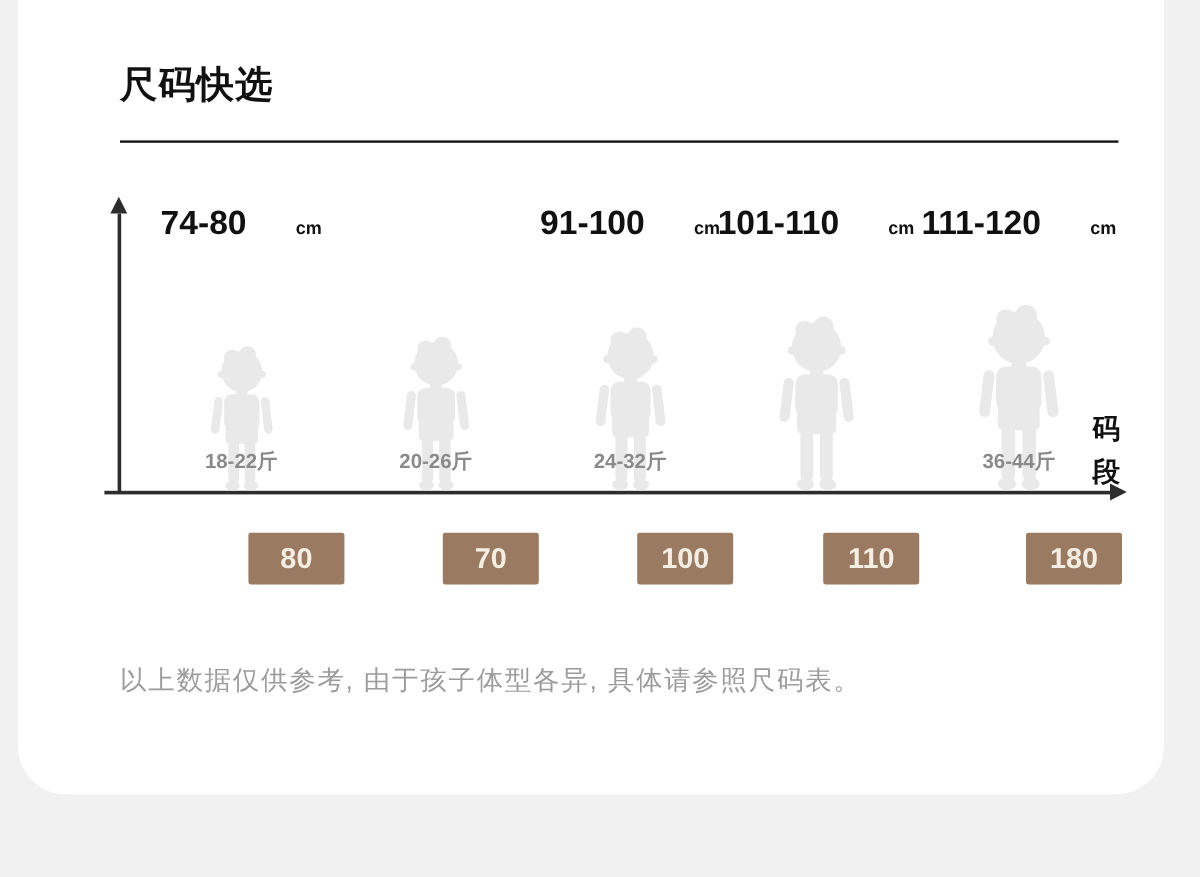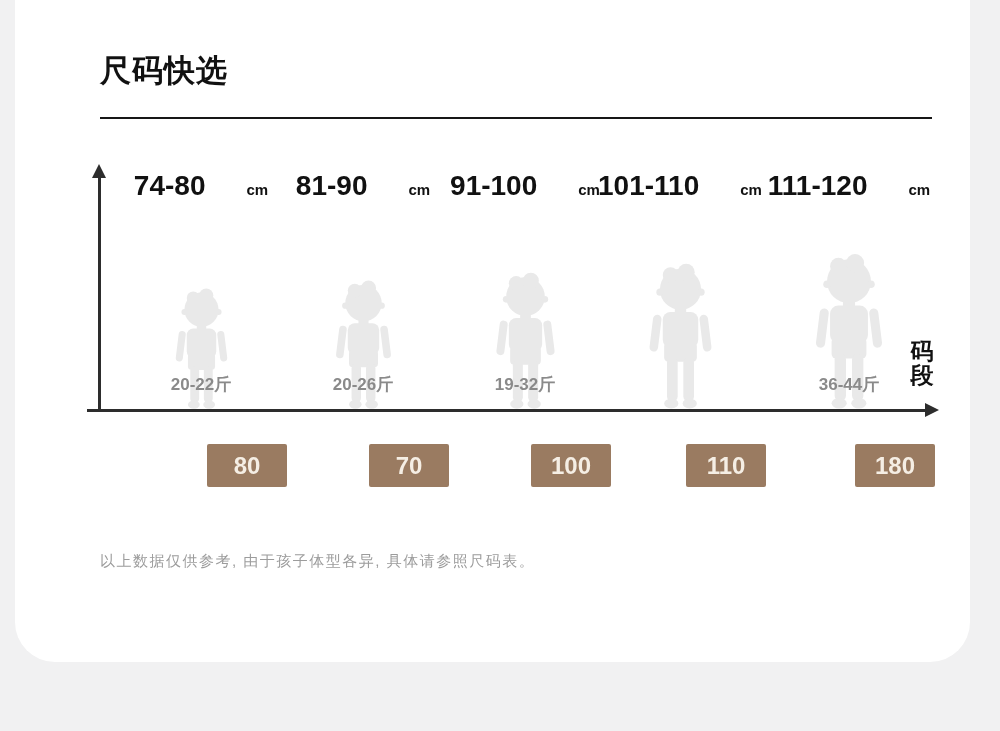--- a/index.html
+++ b/index.html
@@ -12,58 +12,57 @@
   body{background:var(--page-bg);font-family:"Liberation Sans","DejaVu Sans",sans-serif;position:relative;}
   .card{position:absolute;left:15px;top:0;width:955px;height:662px;background:var(--card-bg);border-radius:0 0 40px 40px;}
   .title{position:absolute;left:85px;top:50px;font-size:31px;font-weight:800;color:var(--text-primary);letter-spacing:1px;}
   .unit-info{position:absolute;right:80px;top:52px;font-size:29px;font-weight:800;color:var(--text-primary);white-space:pre;}
   .divider{position:absolute;left:85px;top:117px;width:832px;height:2px;background:#161616;}
   
   .v-axis{position:absolute;left:83px;top:178px;width:3px;height:233px;background:var(--axis);}
   .v-arrow{position:absolute;left:77px;top:164px;width:0;height:0;border-left:7px solid transparent;border-right:7px solid transparent;border-bottom:14px solid var(--axis);}
   .h-axis{position:absolute;left:72px;top:409px;width:838px;height:3px;background:var(--axis);}
   .h-arrow{position:absolute;left:910px;top:403px;width:0;height:0;border-top:7px solid transparent;border-bottom:7px solid transparent;border-left:14px solid var(--axis);}
-  .axis-label{position:absolute;left:894px;top:339px;width:26px;font-size:23px;line-height:24px;font-weight:700;color:var(--text-primary);word-break:break-all;text-align:center;}
+  .axis-label{position:absolute;left:894px;top:339px;width:26px;font-size:23px;line-height:36px;font-weight:700;color:var(--text-primary);word-break:break-all;text-align:center;}
   
   .hlabel{position:absolute;top:170px;width:200px;text-align:center;font-size:28px;font-weight:800;color:var(--text-primary);}
   .hlabel .unit{font-size:15px;font-weight:800;margin-left:41px;}
   .hl0{left:86px}.hl1{left:248px}.hl2{left:410px}.hl3{left:565px}.hl4{left:734px}
   
   .silhouette{position:absolute;}
   .silhouette svg{display:block;width:100%;height:100%;}
   .silhouette svg g{fill:var(--silhouette);}
   .sil0{left:157px;top:286px;width:59px;height:124px}
   .sil1{left:317px;top:278px;width:63px;height:132px}
   .sil2{left:477px;top:270px;width:67px;height:140px}
   .sil3{left:630px;top:260px;width:71px;height:150px}
   .sil4{left:796px;top:251px;width:76px;height:159px}
   
   .wlabel{position:absolute;top:373px;width:160px;text-align:center;font-size:17px;font-weight:600;color:var(--weight-text);}
   .wl0{left:106px}.wl1{left:268px}.wl2{left:430px}.wl3{left:585px}.wl4{left:754px}
   
   .size-box{position:absolute;top:444px;width:80px;height:43px;background:var(--size-box-bg);color:var(--size-box-text);font-size:24px;font-weight:700;text-align:center;line-height:43px;border-radius:2px;margin-left:46px;}
   .sb0{left:146px}.sb1{left:308px}.sb2{left:470px}.sb3{left:625px}.sb4{left:794px}
-  .note{position:absolute;left:85px;top:552px;font-size:15px;color:var(--note-text);letter-spacing:1.5px;}
+  .note{position:absolute;left:85px;top:552px;font-size:22px;color:var(--note-text);letter-spacing:1.5px;}
 </style>
 </head>
 <body>
 
 <div class="card">
 
   <div class="title">尺码快选</div>
   <div class="divider"></div>
 
   <div class="v-axis"></div>
   <div class="v-arrow"></div>
   <div class="h-axis"></div>
   <div class="h-arrow"></div>
   <div class="axis-label">码段</div>
 
   <div class="hlabel hl0"><span>74-80</span><span class="unit">cm</span></div>
-  <div class="hlabel hl1"><span>81-90</span><span class="unit">cm</span></div>
   <div class="hlabel hl2"><span>91-100</span><span class="unit">cm</span></div>
   <div class="hlabel hl3"><span>101-110</span><span class="unit">cm</span></div>
   <div class="hlabel hl4"><span>111-120</span><span class="unit">cm</span></div>
 
   <div class="silhouette sil0">
       <svg viewBox="0 0 100 210" preserveAspectRatio="xMidYMax meet">
         <g>
           <circle cx="50" cy="40" r="29"></circle>
           <circle cx="36" cy="20" r="11"></circle>
           <circle cx="58" cy="16" r="12"></circle>
@@ -155,23 +154,23 @@
           <rect x="76" y="76" width="12" height="52" rx="6" transform="rotate(-7 82 76)"></rect>
           <rect x="27" y="114" width="46" height="28" rx="6"></rect>
           <rect x="31" y="136" width="15" height="62" rx="7"></rect>
           <rect x="54" y="136" width="15" height="62" rx="7"></rect>
           <ellipse cx="37" cy="201" rx="10" ry="7"></ellipse>
           <ellipse cx="63" cy="201" rx="10" ry="7"></ellipse>
         </g>
       </svg>
     </div>
 
-  <div class="wlabel wl0">20-22斤</div>
+  <div class="wlabel wl0">18-22斤</div>
   <div class="wlabel wl1">20-26斤</div>
-  <div class="wlabel wl2">19-32斤</div>
+  <div class="wlabel wl2">24-32斤</div>
   <div class="wlabel wl4">36-44斤</div>
 
   <div class="size-box sb0">80</div>
   <div class="size-box sb1">70</div>
   <div class="size-box sb2">100</div>
   <div class="size-box sb3">110</div>
   <div class="size-box sb4">180</div>
 
   <div class="note">以上数据仅供参考, 由于孩子体型各异, 具体请参照尺码表。</div>
 </div>

